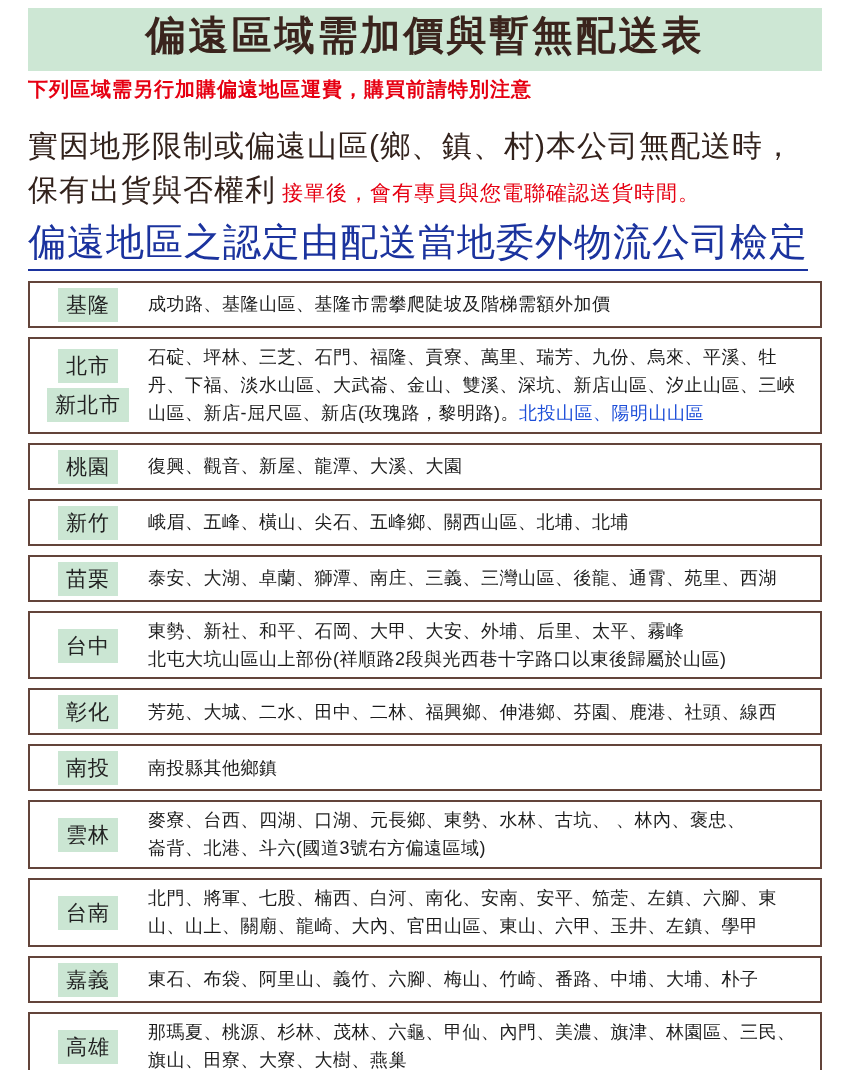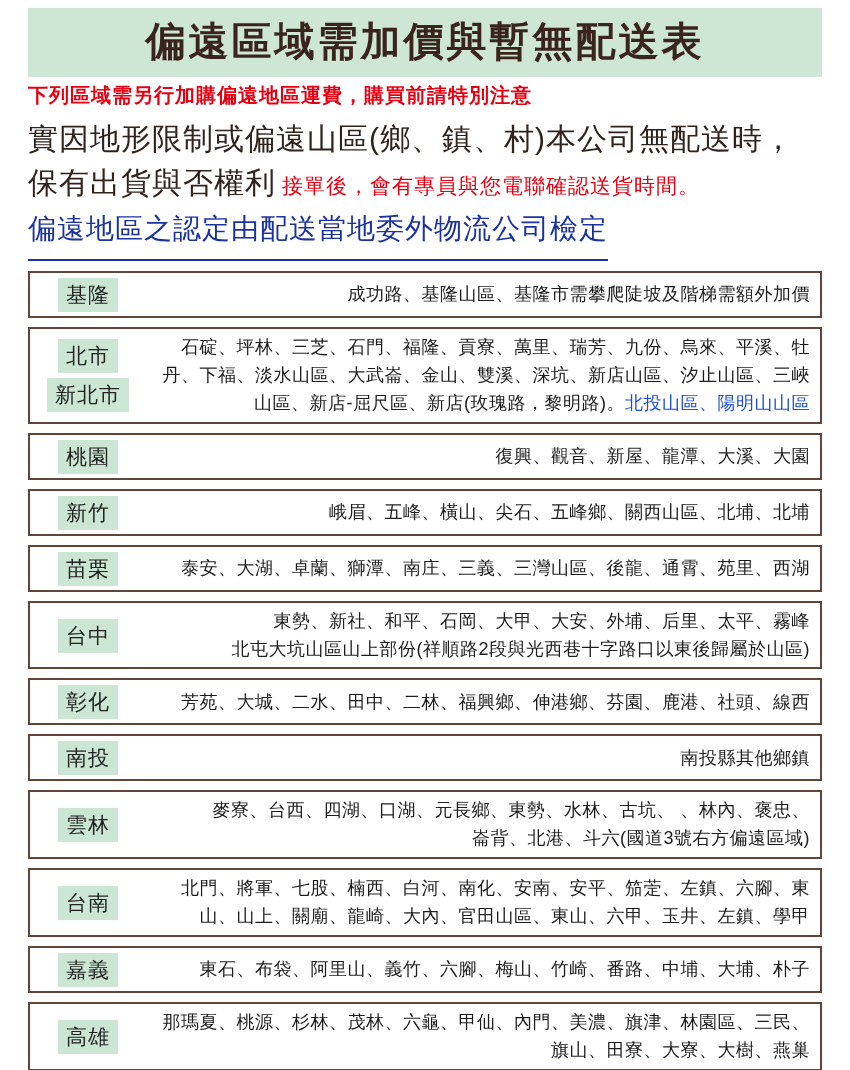--- a/index.html
+++ b/index.html
@@ -6,60 +6,60 @@
   body{
     width:850px;height:1070px;
     font-family:"Liberation Sans","DejaVu Sans",sans-serif;
     color:#1c1c1c;
     box-sizing:border-box;
     padding:8px 28px 0 28px;
   }
   .title-banner{
     background:#cde7d4;
     text-align:center;
-    padding:6px 0 8px 0;
+    padding:0 0 8px 0;
   }
   .title-banner .title{
     font-size:40px;
     font-weight:bold;
     letter-spacing:3px;
     color:#3a241d;
   }
   .notice-red{
     margin-top:5px;
     font-family:"Liberation Serif","DejaVu Serif",serif;
     font-size:20px;
     font-weight:bold;
     color:#e60012;
     letter-spacing:1px;
   }
   .policy{
-    margin-top:8px;
+    margin-top:21px;
     font-size:30px;
     color:#32221c;
     line-height:1.45;
     letter-spacing:1px;
   }
   .policy-line2{white-space:nowrap;}
   .policy-red-inline{
     font-family:"Liberation Serif","DejaVu Serif",serif;
     font-size:21px;
     font-weight:normal;
     color:#e60012;
     margin-left:6px;
   }
   .blue-head{
     display:inline-block;
     margin-top:6px;
     margin-bottom:8px;
-    font-size:28px;
+    font-size:38px;
     color:#1b339e;
     letter-spacing:1px;
     border-bottom:2px solid #1b339e;
-    padding-bottom:11px;
+    padding-bottom:1px;
   }
   .remote-table{margin-top:2px;}
   .row{
     display:flex;
     align-items:center;
     border:2px solid #63443a;
     margin-bottom:9px;
     padding:5px 10px 4px 16px;
     background:#ffffff;
     min-height:40px;
@@ -82,21 +82,20 @@
     letter-spacing:1px;
     box-sizing:border-box;
   }
   .content{
     flex:1;
     margin-left:18px;
     font-size:18px;
     line-height:1.55;
     color:#1c1c1c;
     letter-spacing:0.5px;
-    text-align:right;
   }
   .gray{color:#1d4ed8;}
 </style>
 </head>
 <body>
 
 <div class="title-banner">
   <span class="title">偏遠區域需加價與暫無配送表</span>
 </div>
 

